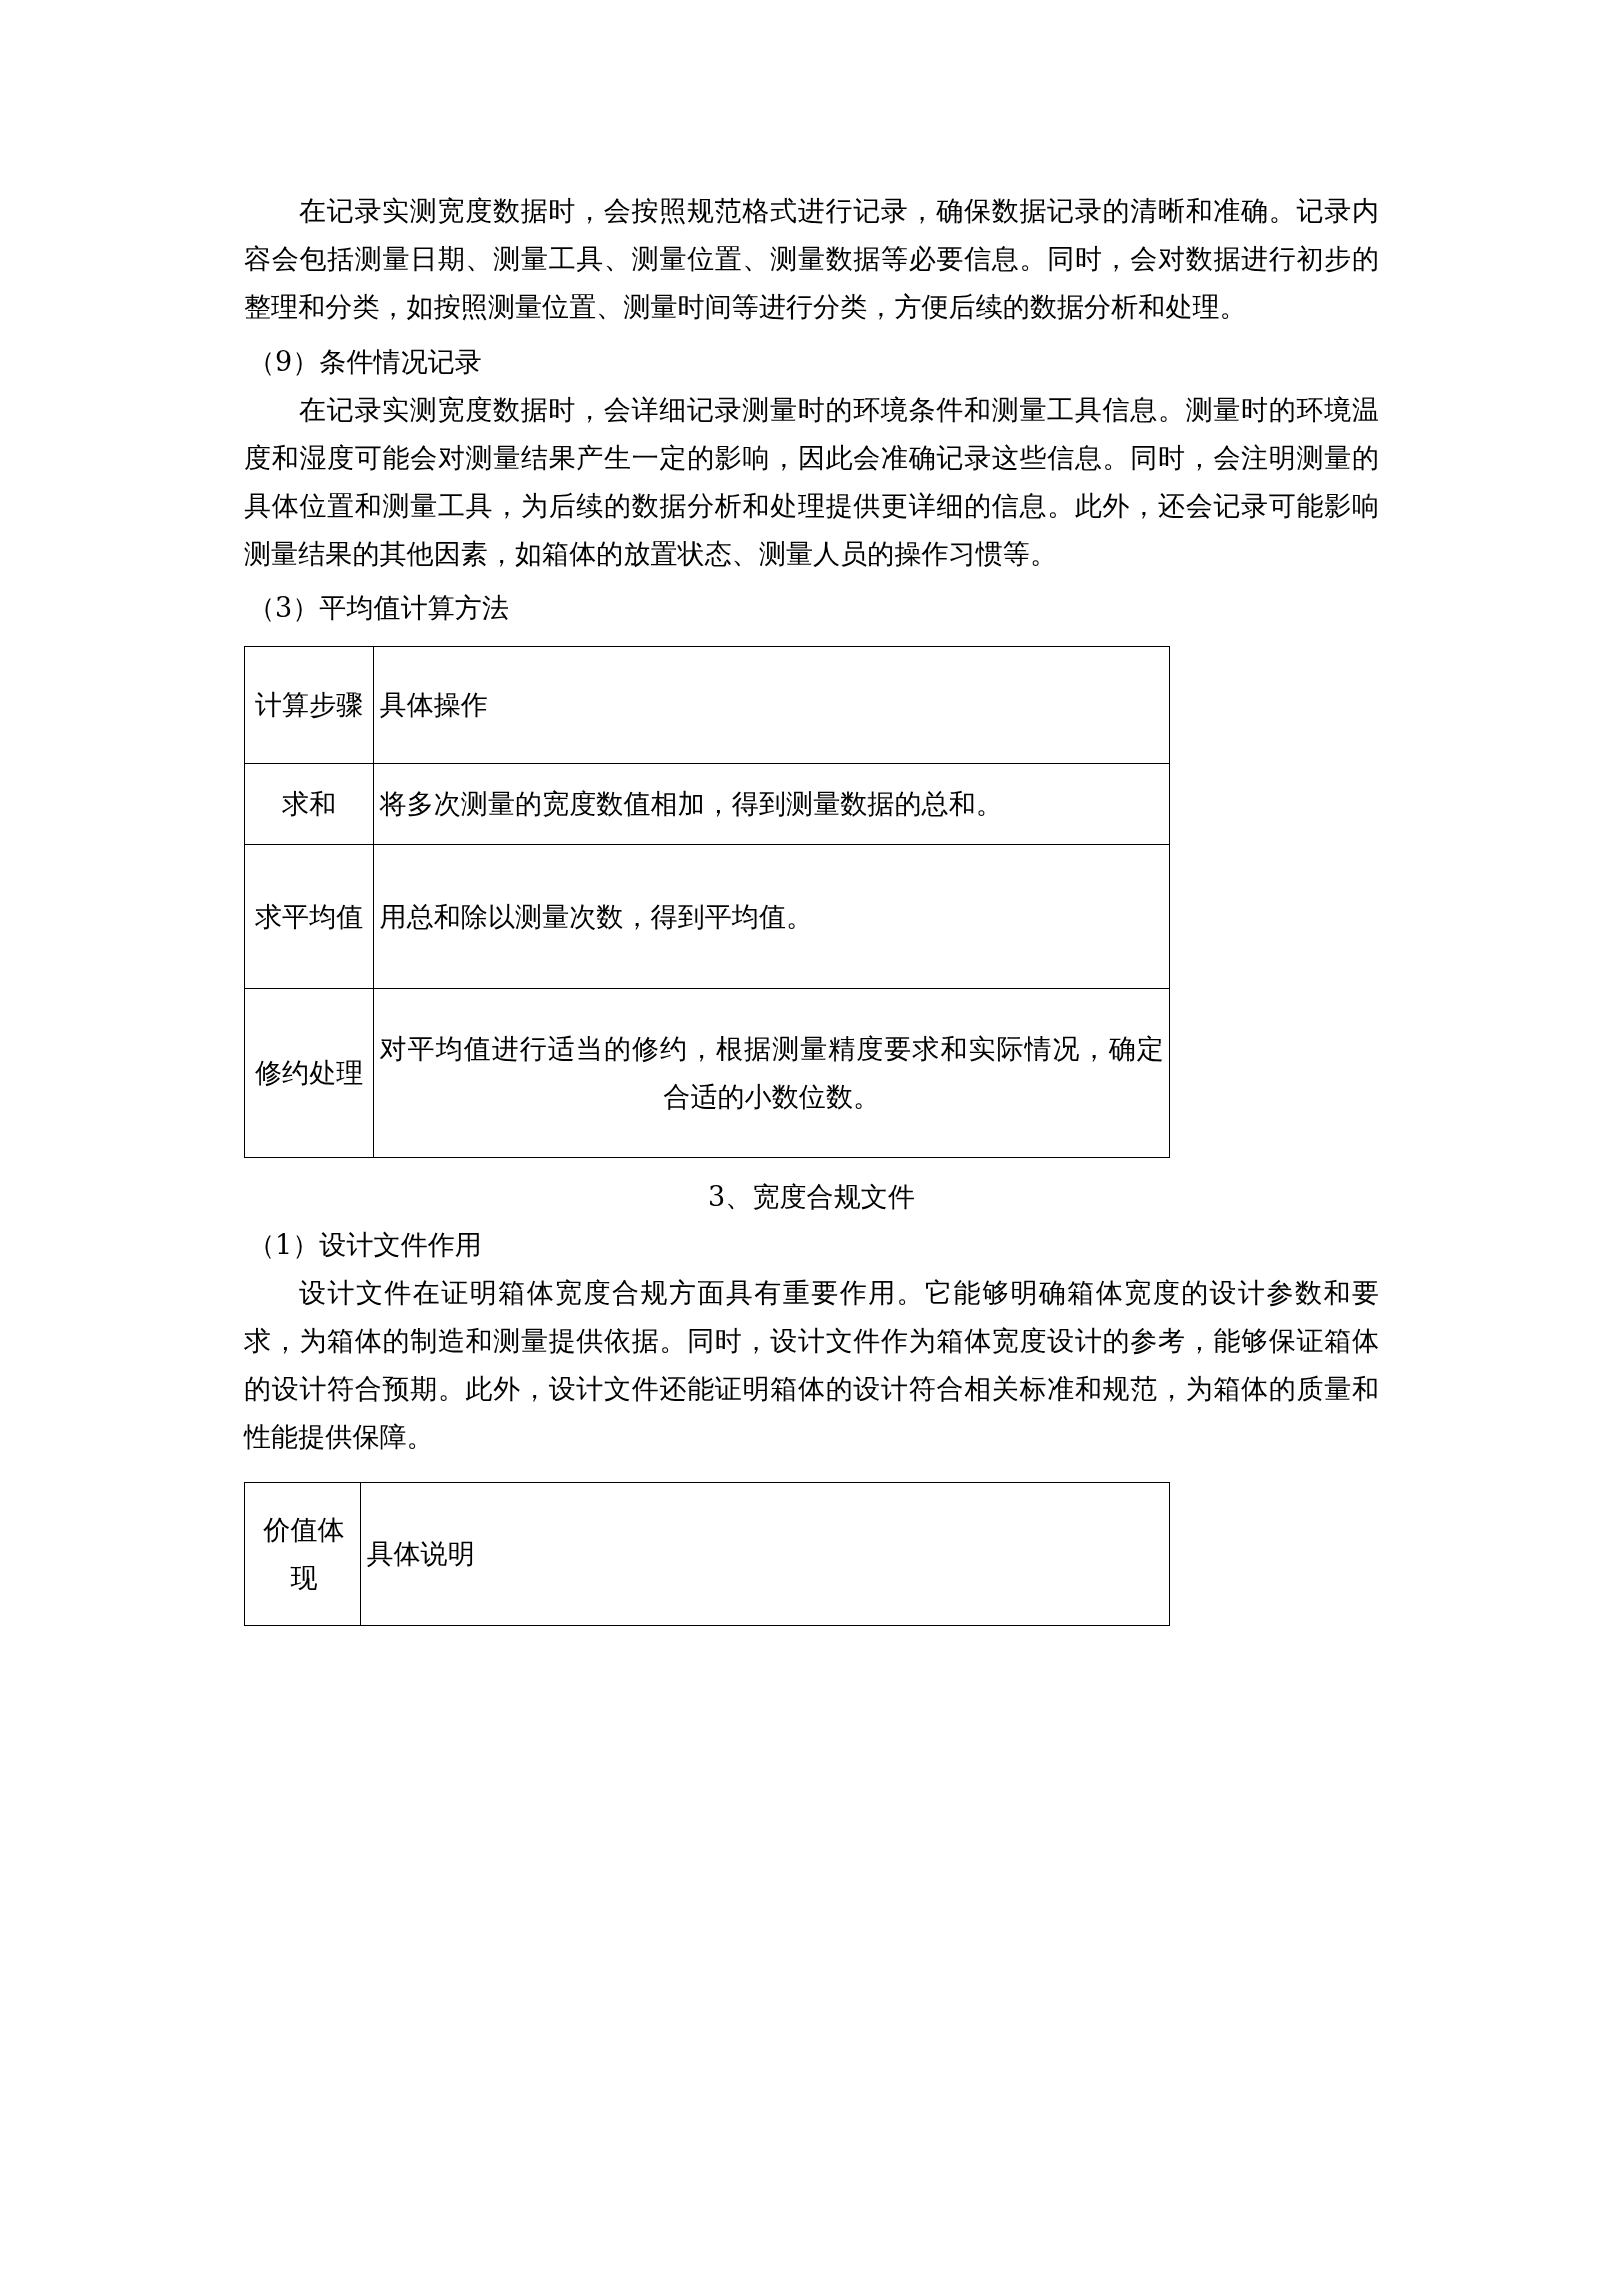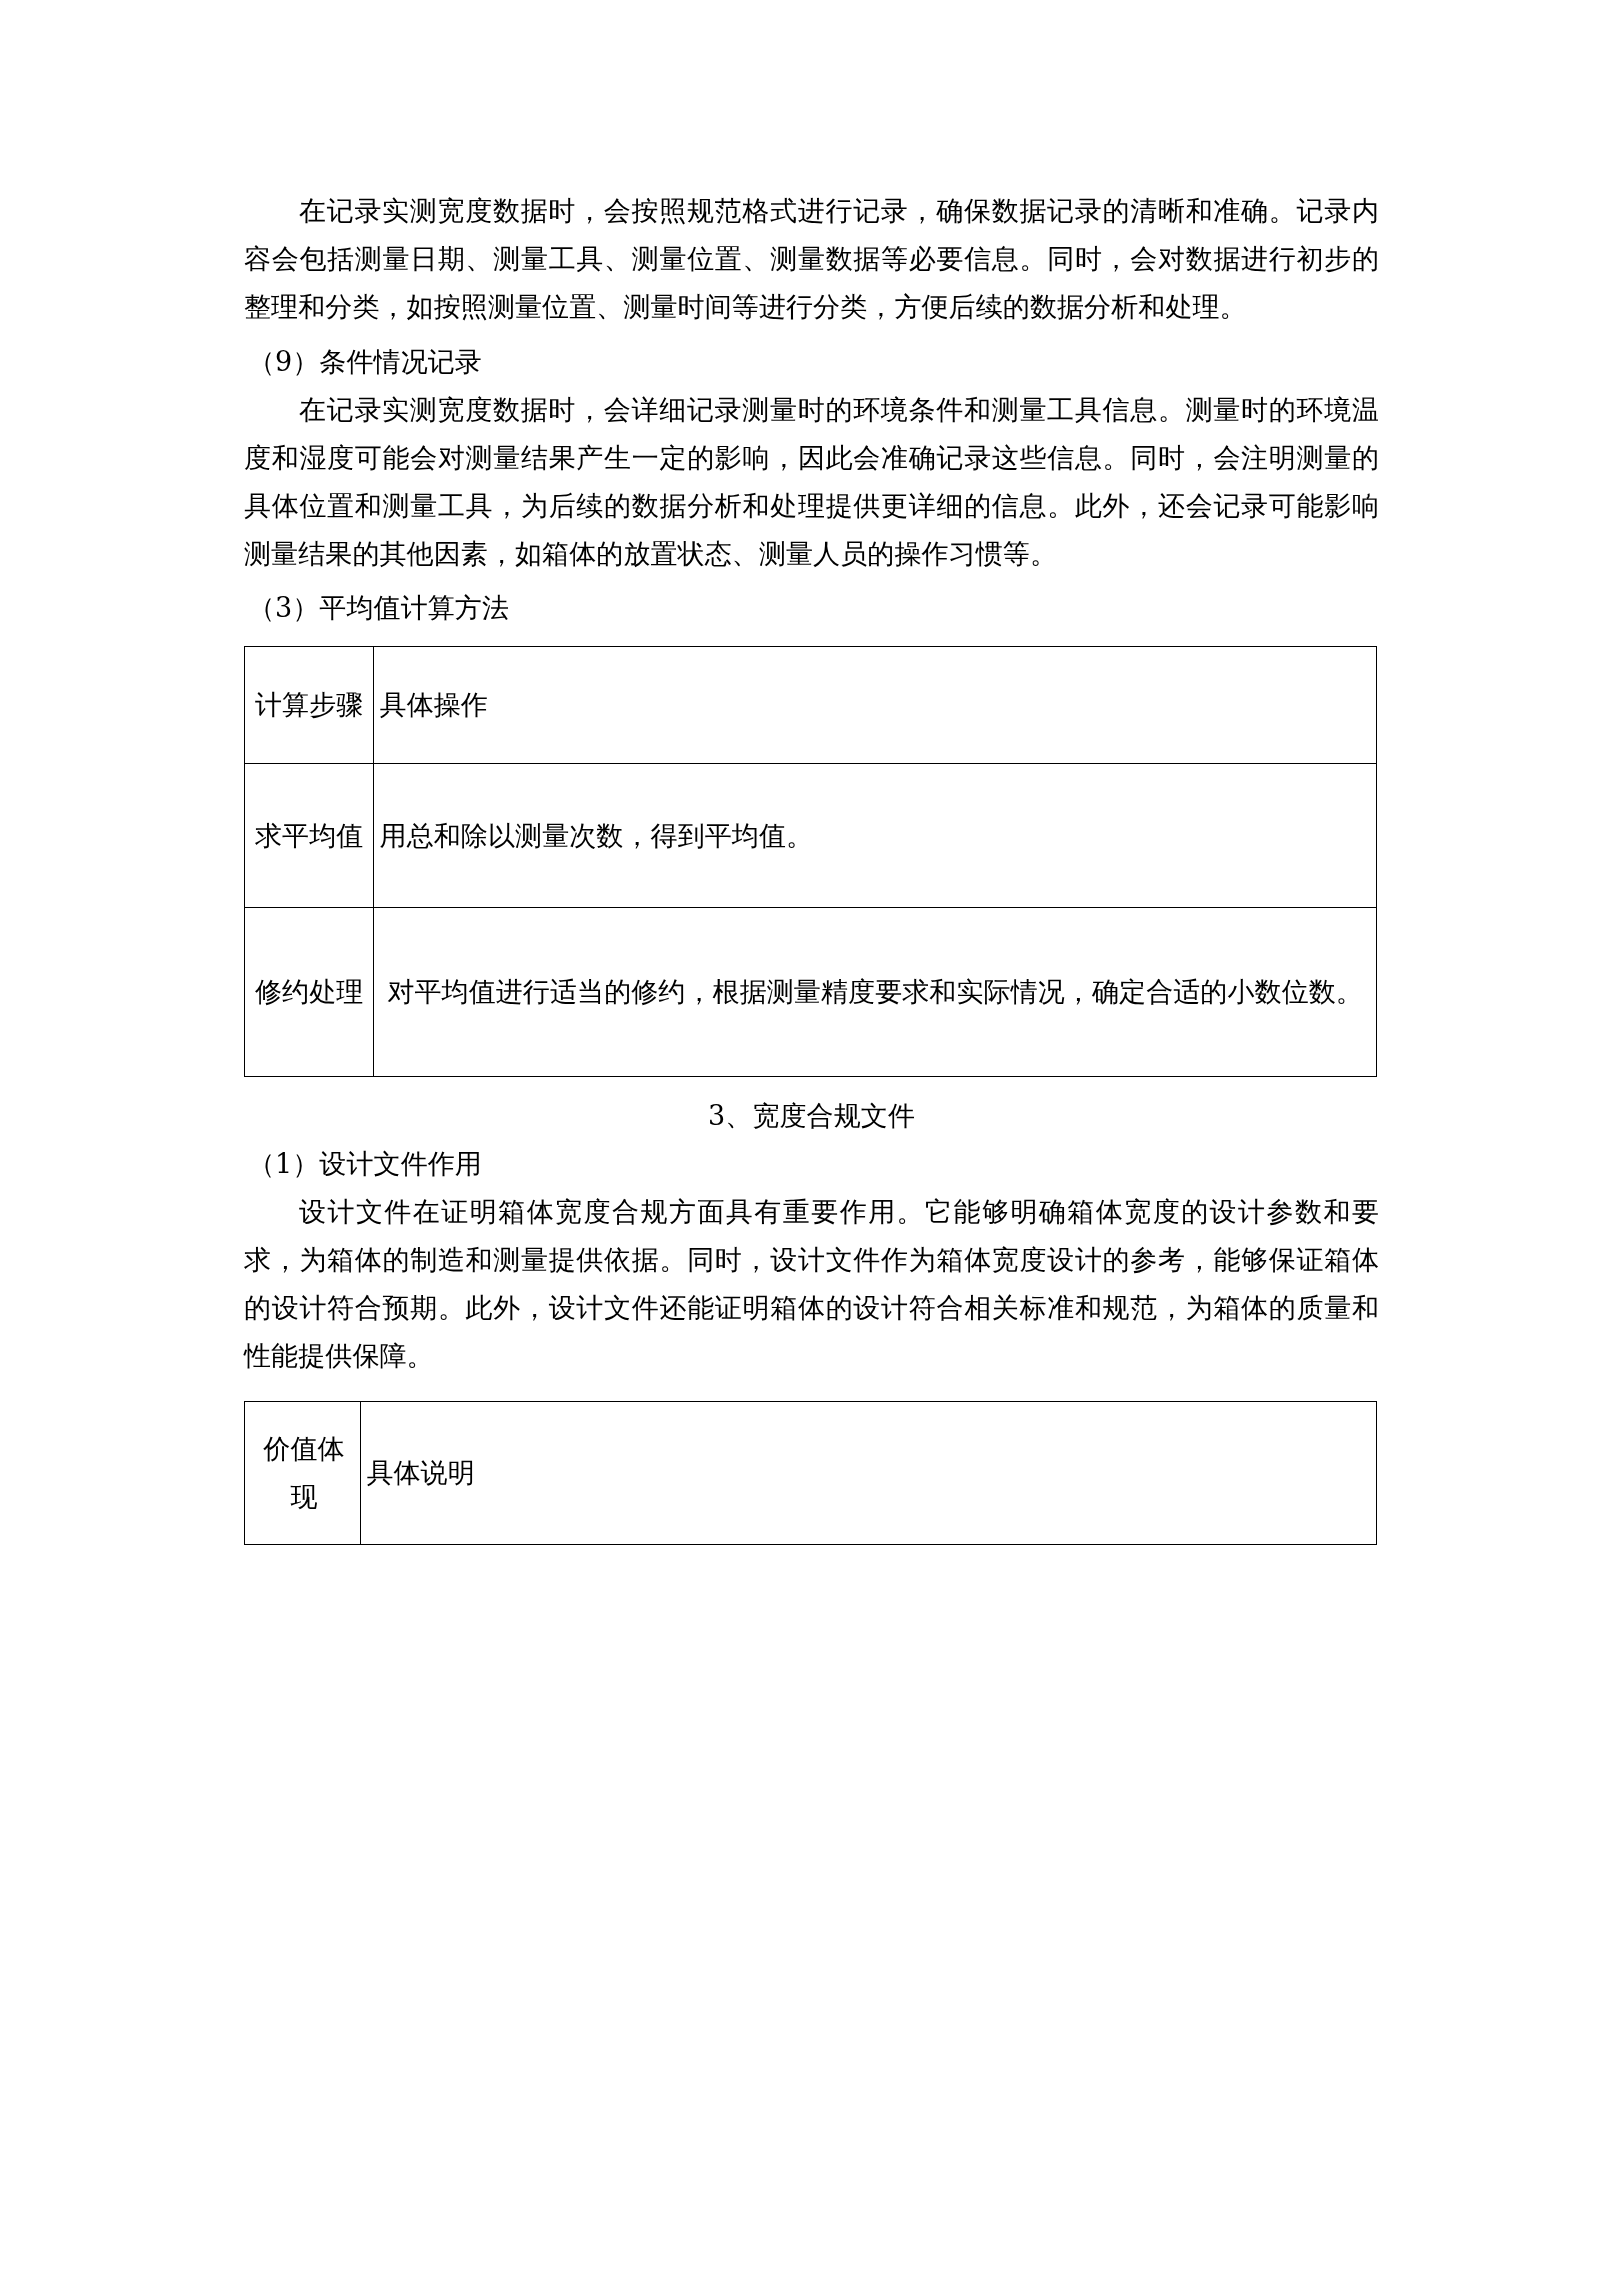--- a/index.html
+++ b/index.html
@@ -61,21 +61,21 @@
     text-indent: 3.9px;
     letter-spacing: 0.1px;
   }
 
   .gap-sm { height: 6.5px; }
   .gap-md { height: 14.4px; }
 
   
   table.doc-table {
     border-collapse: collapse;
-    width: 1133px;
+    width: 926px;
     table-layout: fixed;
     margin: 0;
   }
   table.doc-table td {
     border: 1.3px solid #000000;
     font-size: 27px;
     line-height: 48px;
     padding: 0 5.2px;
     vertical-align: middle;
     letter-spacing: 0.1px;
@@ -122,20 +122,24 @@
     <p class="heading-indent">（3）平均值计算方法</p>
 
     <div class="gap-md"></div>
 
     <table class="doc-table t1">
       <tbody>
         <tr class="r-head">
           <td class="col-label">计算步骤</td>
           <td class="col-desc">具体操作</td>
         </tr>
+        <tr class="r-1">
+          <td class="col-label">求和</td>
+          <td class="col-desc">将多次测量的宽度数值相加，得到测量数据的总和。</td>
+        </tr>
         <tr class="r-2">
           <td class="col-label">求平均值</td>
           <td class="col-desc">用总和除以测量次数，得到平均值。</td>
         </tr>
         <tr class="r-3">
           <td class="col-label">修约处理</td>
           <td class="col-desc justified">对平均值进行适当的修约，根据测量精度要求和实际情况，确定合适的小数位数。</td>
         </tr>
       </tbody>
     </table>

